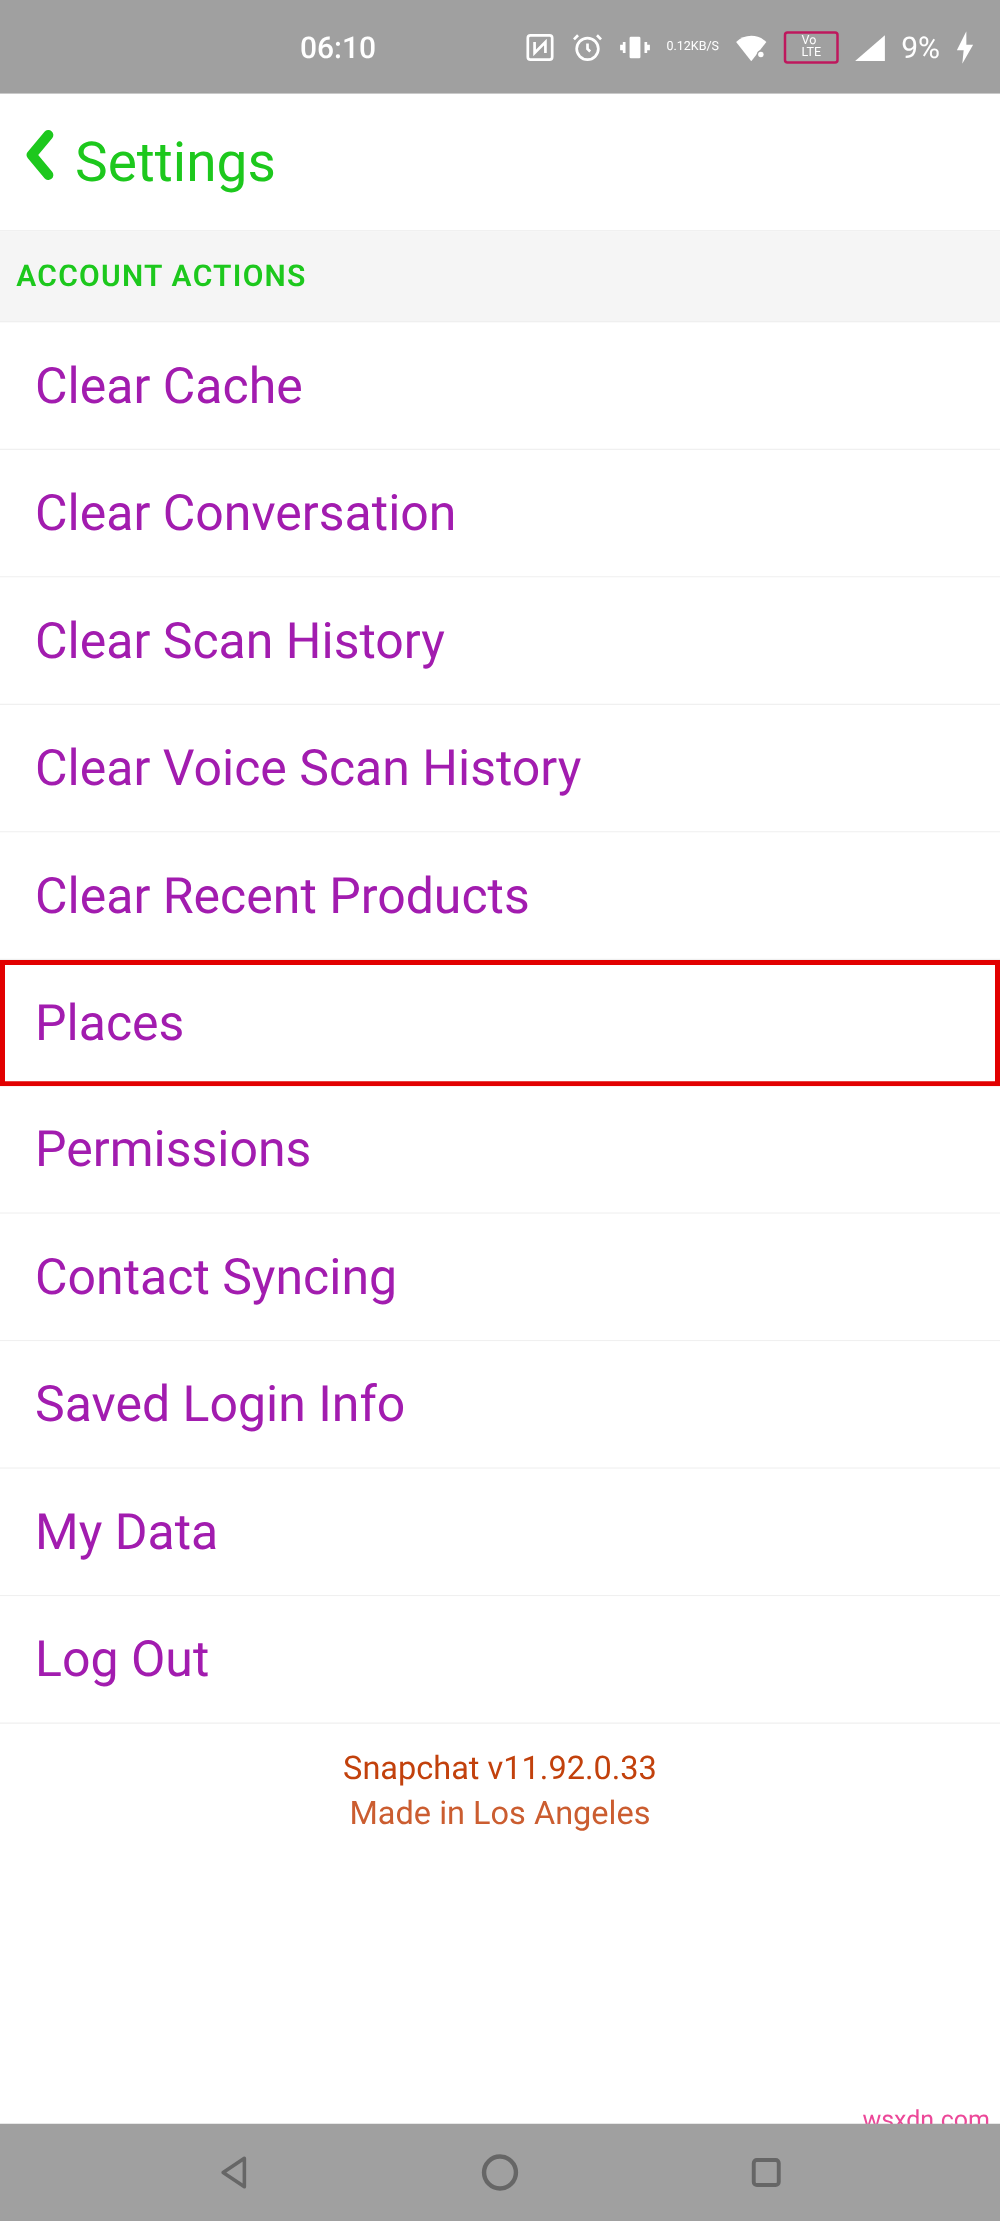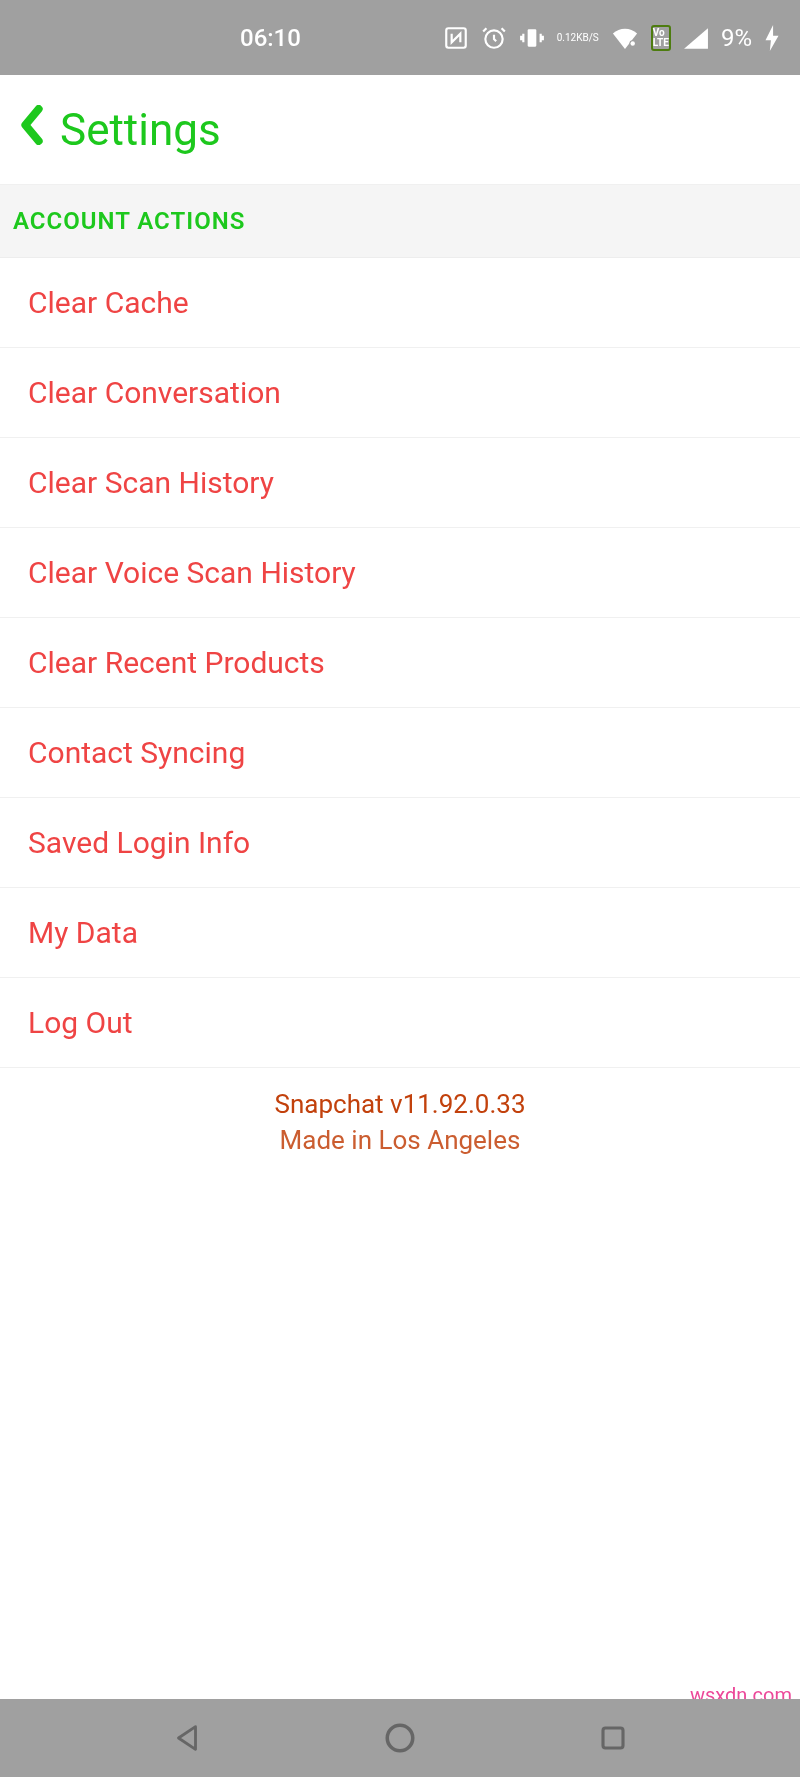--- a/index.html
+++ b/index.html
@@ -66,22 +66,22 @@
       background: #f5f5f5;
       color: #1dc81d;
       font-size: 24px;
       font-weight: 600;
       letter-spacing: 1px;
       padding: 22px 13px;
       border-bottom: 1px solid #ededed;
     }
     .list-item {
       padding: 27px 28px;
-      font-size: 30px;
-      color: #ef4444;
+      font-size: 40px;
+      color: #a21caf;
       border-bottom: 1px solid #f0f0f0;
       cursor: pointer;
       background: #ffffff;
     }
     .list-item.highlighted {
       border: 4px solid #e20000;
       padding: 23px 24px;
     }
     .footer-text {
       text-align: center;
@@ -150,21 +150,21 @@
       <span style="display:block;">0.12</span>
       <span style="display:block;">KB/S</span>
     </span>
     <span class="status-icon">
       <svg width="28" height="22" viewBox="0 0 24 20" fill="white">
           <path d="M12 20L1 6C7 0 17 0 23 6L12 20z"></path>
           <circle cx="19" cy="15" r="3" fill="#a0a0a0"></circle>
           <circle cx="19" cy="15" r="2" fill="white"></circle>
         </svg>
     </span>
-    <span class="status-icon" style="border:2px solid #4d7c0f;border-radius:3px;padding:1px 0;font-size:10px;line-height:1;font-weight:700;">
+    <span class="status-icon" style="border:2px solid #be185d;border-radius:3px;padding:1px 12px;font-size:10px;line-height:1;font-weight:400;">
       <span>Vo<br>LTE</span>
     </span>
     <span class="status-icon">
       <svg width="26" height="22" viewBox="0 0 24 20" fill="white">
           <path d="M1 20L23 20L23 1z"></path>
         </svg>
     </span>
     <span>9%</span>
     <span class="status-icon">
       <svg width="16" height="26" viewBox="0 0 12 24" fill="white">
@@ -184,20 +184,22 @@
 </div>
 
 <div class="section-header">ACCOUNT ACTIONS</div>
 
 <div id="list-container">
     <div class="list-item">Clear Cache</div>
     <div class="list-item">Clear Conversation</div>
     <div class="list-item">Clear Scan History</div>
     <div class="list-item">Clear Voice Scan History</div>
     <div class="list-item">Clear Recent Products</div>
+    <div class="list-item highlighted">Places</div>
+    <div class="list-item">Permissions</div>
     <div class="list-item">Contact Syncing</div>
     <div class="list-item">Saved Login Info</div>
     <div class="list-item">My Data</div>
     <div class="list-item">Log Out</div>
   </div>
 
 <div class="footer-text">
   <div>Snapchat v11.92.0.33</div>
   <div style="opacity:0.85;">Made in Los Angeles</div>
 </div>

